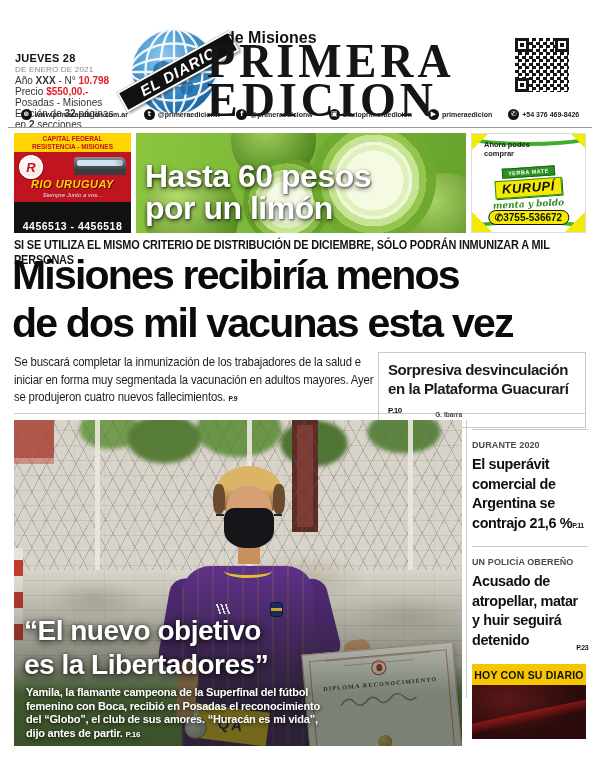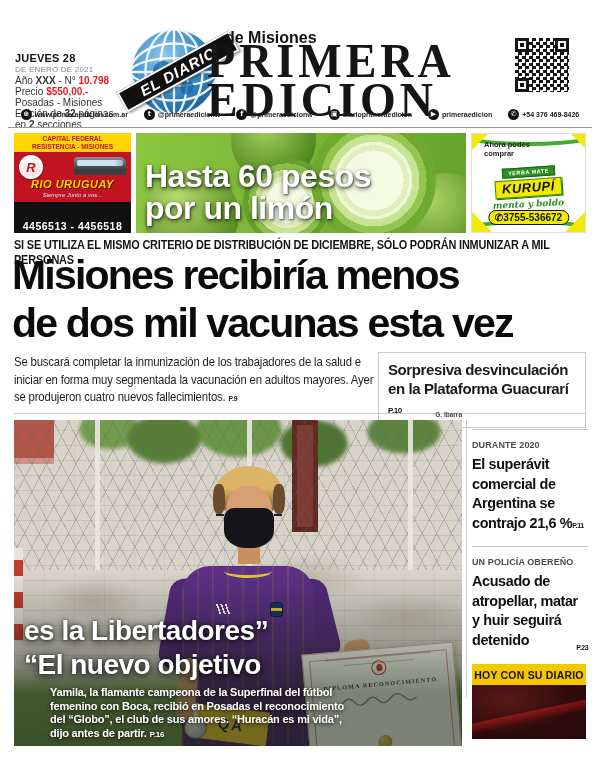--- a/index.html
+++ b/index.html
@@ -210,21 +210,21 @@
   .dip-line { height:1.5px; background:#c9c3b4; margin:6px 22px 0; }
   .dip-line.short { margin:5px 40px 0; }
   .dip-seal { position:absolute; left:50%; bottom:10px; transform:translateX(-50%); width:14px; height:14px;
     border-radius:50%; background:radial-gradient(circle at 35% 30%, #ecd27a, #ab812b); }
 
   .quote { position:absolute; left:10px; top:194px; color:#fff; font-weight:bold;
     font-size:28px; line-height:34px; letter-spacing:-.5px;
     text-shadow:0 2px 8px rgba(0,0,0,.9), 0 0 3px rgba(0,0,0,.6); }
   .caption { position:absolute; left:12px; top:266px; width:312px; color:#fff;
     font-size:11px; line-height:13.5px; font-weight:bold; letter-spacing:-.2px;
-    text-shadow:0 1px 4px rgba(0,0,0,.9);margin-left:24px; }
+    text-shadow:0 1px 4px rgba(0,0,0,.9); }
 
   
   .sb-divider-v { position:absolute; left:466px; top:420px; height:278px; border-left:1px solid #ccc; }
   .sidebar { position:absolute; left:472px; top:418px; width:116px; }
   .sb-kicker { font-size:9px; font-weight:bold; color:#4a4a4a; letter-spacing:.1px; margin-bottom:4px; }
   .sb-title { width:125px; transform:scaleX(.93); transform-origin:top left;
     font-size:15.5px; line-height:19.5px; font-weight:bold; color:#101010; letter-spacing:-.4px; }
   .sb-title .pgref { font-size:7.5px; }
   .sb-hr { border-top:1px solid #c9c9c9; margin:11px 0 10px; }
   .pg-right { float:right; margin-top:8px; }
@@ -415,22 +415,22 @@
             <path d="M4 11 q8 -10 14 -2 q5 7 12 0 q6 -7 12 0 q5 6 12 -1 q7 -8 14 0 q5 6 12 1" stroke="#7d8cb2" stroke-width="1.4" fill="none"></path>
           </svg>
       </div>
       <div class="dip-line"></div>
       <div class="dip-line short"></div>
       <div class="dip-seal"></div>
     </div>
 
     <div class="shade"></div>
     <div class="quote">
+      <div>“El nuevo objetivo</div>
       <div>es la Libertadores”</div>
-      <div>“El nuevo objetivo</div>
     </div>
     <div class="caption"><span>Yamila, la flamante campeona de la Superfinal del fútbol femenino con Boca, recibió en Posadas el reconocimiento del “Globo”, el club de sus amores. “Huracán es mi vida”, dijo antes de partir.</span> <span class="pgref" style="color:#fff">P.16</span></div>
   </div>
 
   <div class="sb-divider-v"></div>
   <div class="sidebar">
 
     <div class="sb-hr"></div>
 
     <div>

